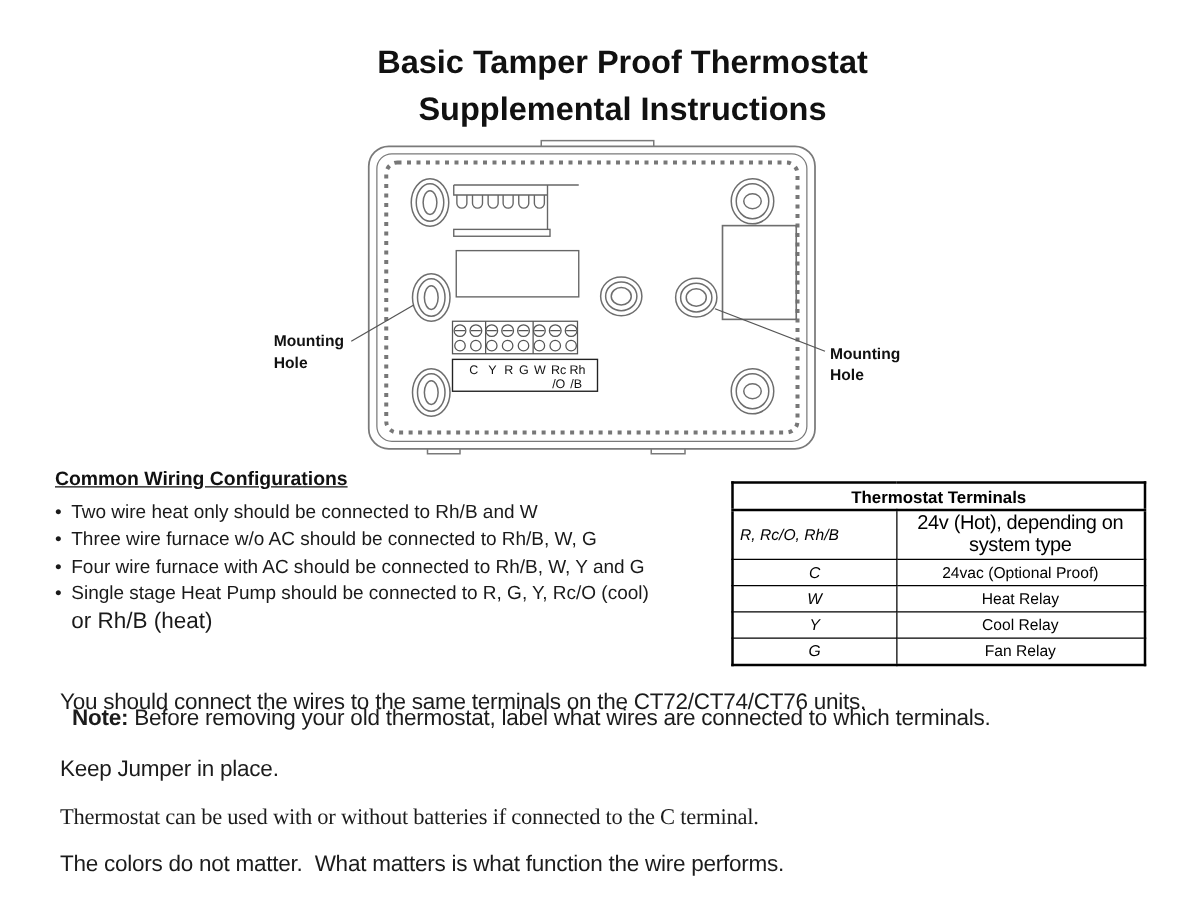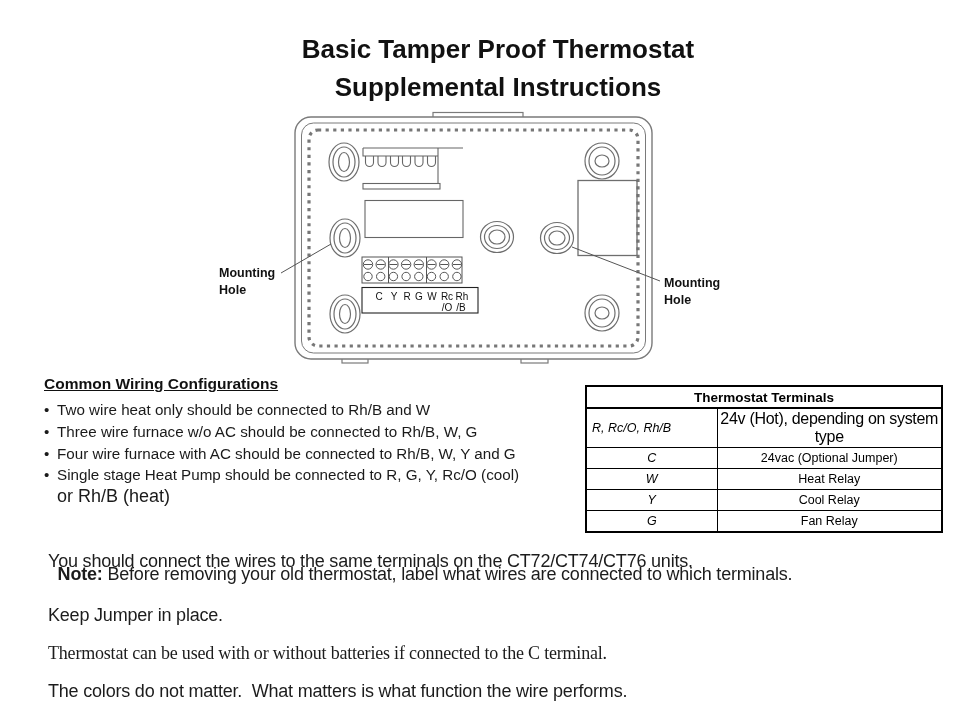--- a/index.html
+++ b/index.html
@@ -15,21 +15,21 @@
   .diagram-wrap{position:absolute;left:190px;top:110px;width:560px;height:262px;}
   .wiring{position:absolute;left:44px;top:374px;width:548px;}
   .wiring-heading{
     font-size:15.5px;font-weight:bold;text-decoration:underline;
     color:#111;margin:0 0 5px 0;line-height:20px;
   }
   .bullet-row{display:flex;font-size:15.2px;line-height:21.8px;color:#1a1a1a;}
   .bullet-glyph{width:13px;flex:0 0 13px;}
   .bullet-cont{margin-left:13px;font-size:18px;line-height:21.8px;color:#1a1a1a;}
   .ttable{
-    position:absolute;left:585px;top:385px;width:358px;
+    position:absolute;left:585px;top:385px;width:332px;
     border-collapse:collapse;color:#000;font-size:12.5px;
     border:2px solid #000;table-layout:fixed;
   }
   .ttable th,.ttable td{border:1px solid #000;padding:1px 3px;height:18px;}
   .ttable th{font-size:13.5px;font-weight:bold;text-align:center;border-bottom:2px solid #000;}
   .col-term{width:131px;}
   .cell-term{text-align:center;font-style:italic;}
   .cell-term.left{text-align:left;padding-left:5px;}
   .cell-func{text-align:center;}
   .cell-func.tight{font-size:16px;letter-spacing:-0.3px;padding:1px 1px;}
@@ -210,21 +210,21 @@
   <tbody>
       <tr>
     <th colspan="2">Thermostat Terminals</th>
   </tr>
   <tr>
     <td class="cell-term left">R, Rc/O, Rh/B</td>
     <td class="cell-func tight">24v (Hot), depending on system type</td>
   </tr>
   <tr>
     <td class="cell-term">C</td>
-    <td class="cell-func">24vac (Optional Jumper)</td>
+    <td class="cell-func">24vac (Optional Proof)</td>
   </tr>
   <tr>
     <td class="cell-term">W</td>
     <td class="cell-func">Heat Relay</td>
   </tr>
   <tr>
     <td class="cell-term">Y</td>
     <td class="cell-func">Cool Relay</td>
   </tr>
   <tr>

